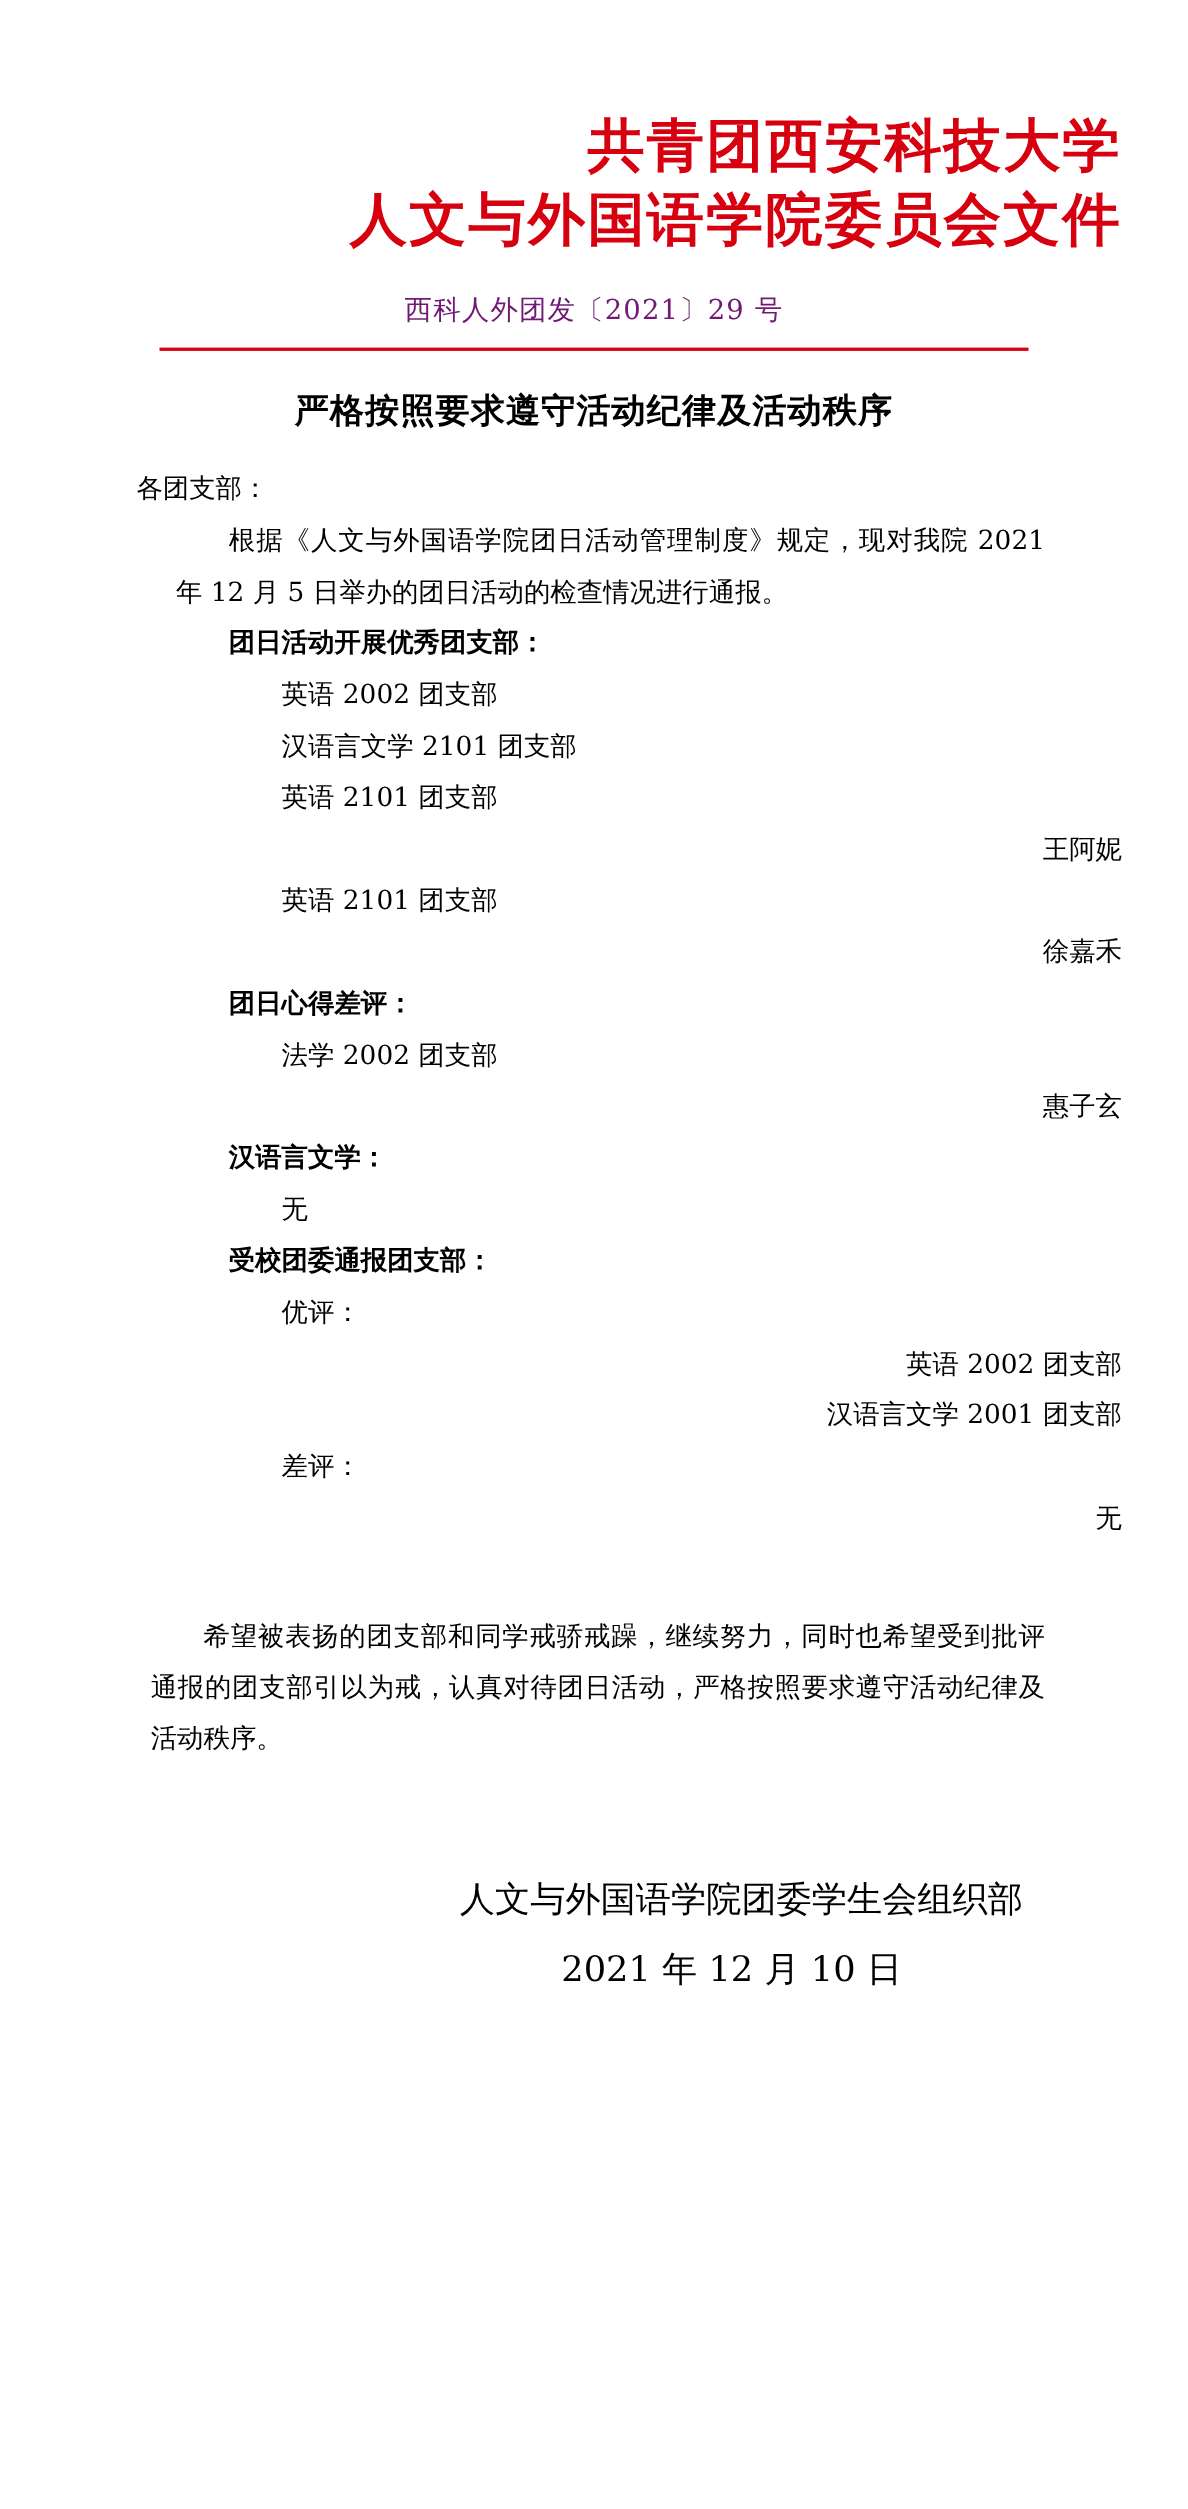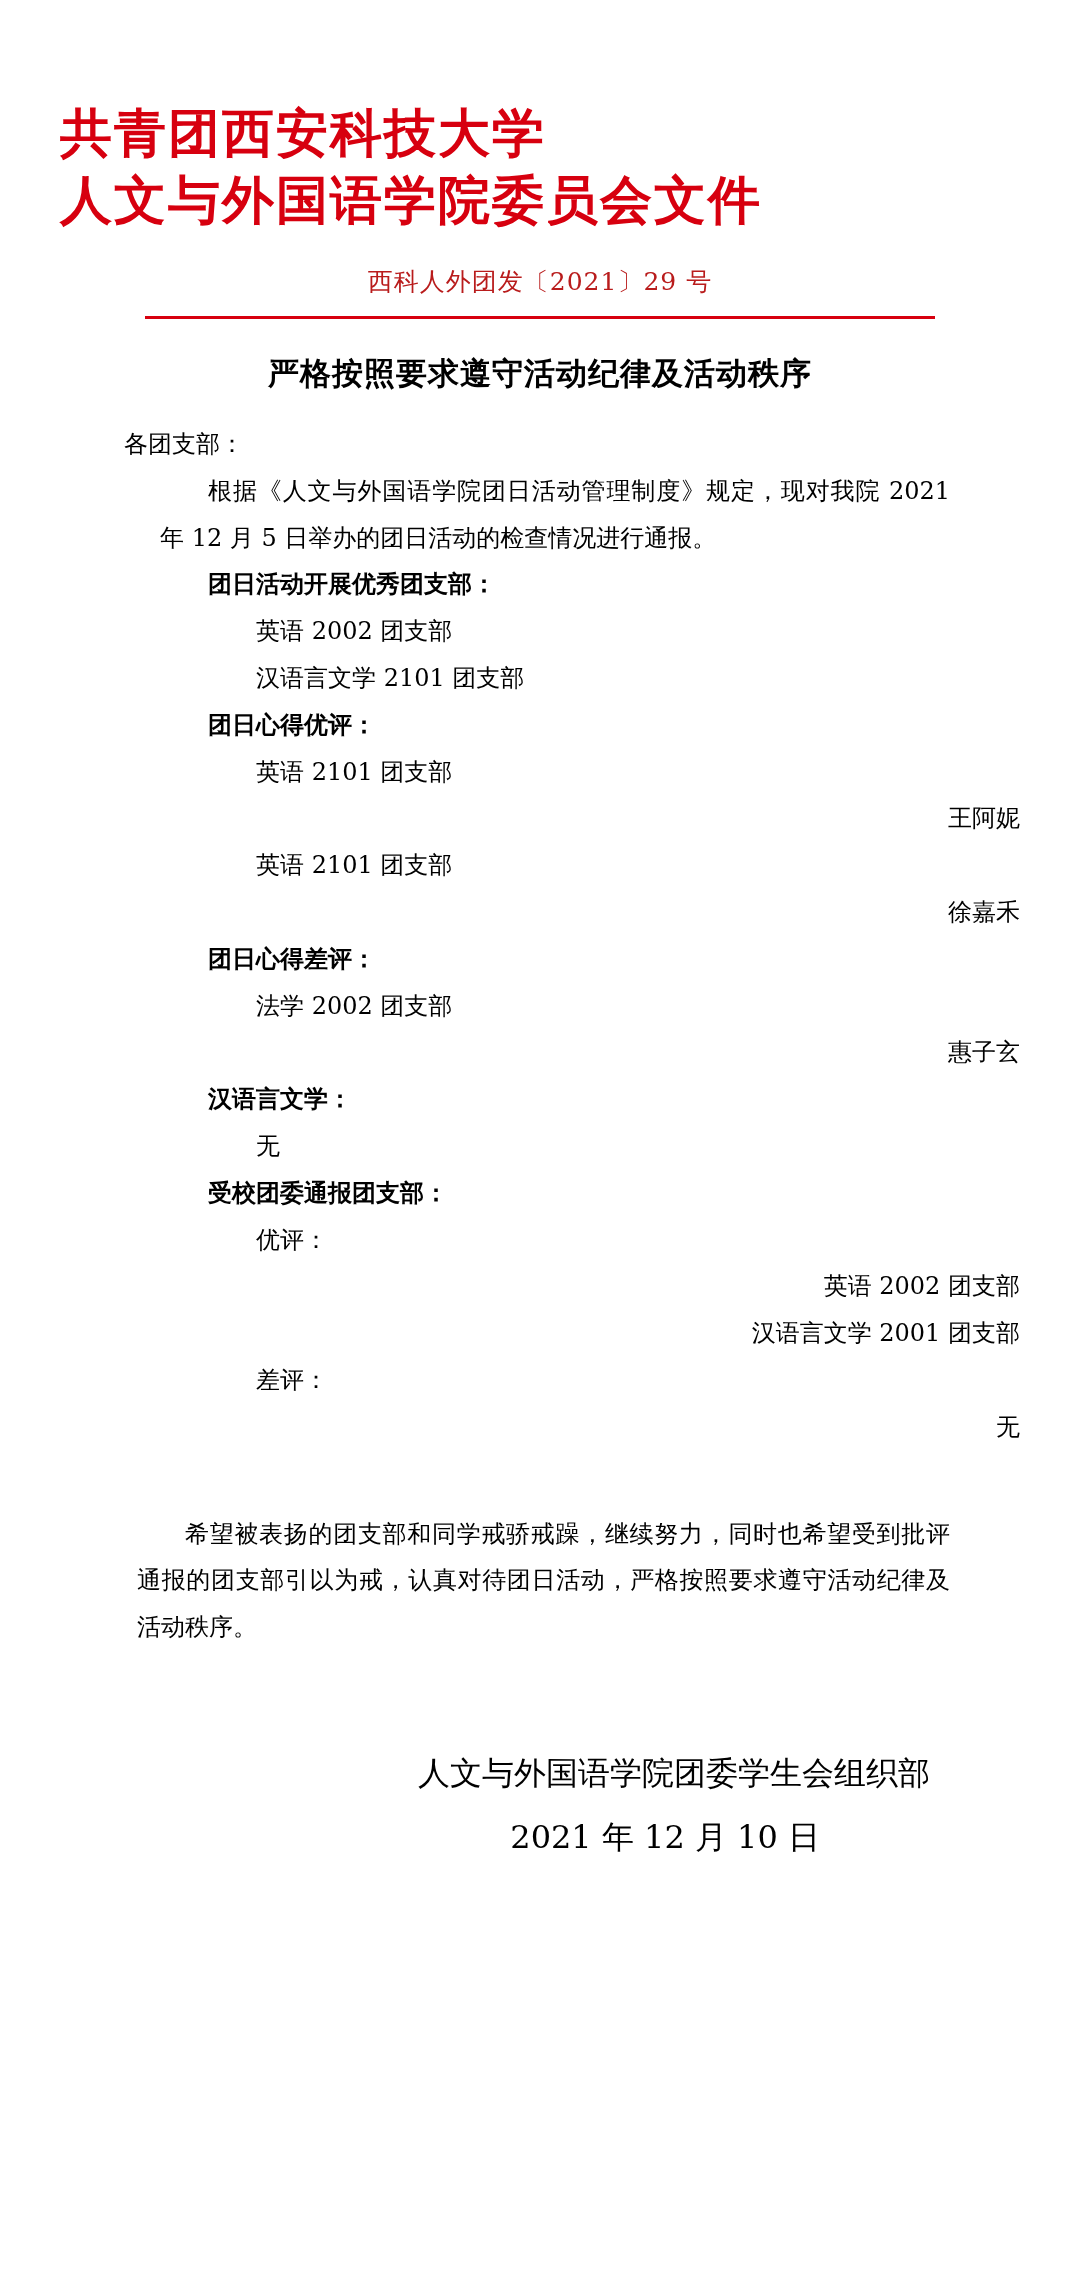--- a/index.html
+++ b/index.html
@@ -15,38 +15,38 @@
   }
   .page {
     width: 1080px;
     min-height: 2281px;
     box-sizing: border-box;
     padding: 70px 60px 40px 60px;
     position: relative;
     background: #fff;
   }
   .doc-header {
-    text-align: left;
+    text-align: right;
     margin-top: 30px;
   }
   .doc-title-line {
     color: #d7000f;
     font-weight: bold;
     font-size: 52px;
     line-height: 1.28;
     letter-spacing: 2px;
     font-family: "DejaVu Serif", "Liberation Serif", serif;
     white-space: nowrap;
   }
   .doc-number {
     text-align: center;
     font-size: 25px;
     margin-top: 32px;
     letter-spacing: 1px;
-    color: #b91c1c;
+    color: #701a75;
   }
   .red-rule {
     height: 3px;
     background: #d7000f;
     margin: 18px 85px 0 85px;
   }
   .subject {
     text-align: center;
     font-size: 31px;
     font-weight: bold;
@@ -118,21 +118,20 @@
   <div class="body-block">
 
     <div class="salutation">各团支部：</div>
 
     <div class="para">根据《人文与外国语学院团日活动管理制度》规定，现对我院 2021 年 12 月 5 日举办的团日活动的检查情况进行通报。</div>
 
     <div class="sec-head">团日活动开展优秀团支部：</div>
     <div class="lvl1">英语 2002 团支部</div>
     <div class="lvl1">汉语言文学 2101 团支部</div>
 
-    <div class="sec-head">团日心得优评：</div>
     <div class="lvl1">英语 2101 团支部</div>
     <div class="lvl2">王阿妮</div>
     <div class="lvl1">英语 2101 团支部</div>
     <div class="lvl2">徐嘉禾</div>
 
     <div class="sec-head">团日心得差评：</div>
     <div class="lvl1">法学 2002 团支部</div>
     <div class="lvl2">惠子玄</div>
 
     <div class="sec-head">汉语言文学：</div>

